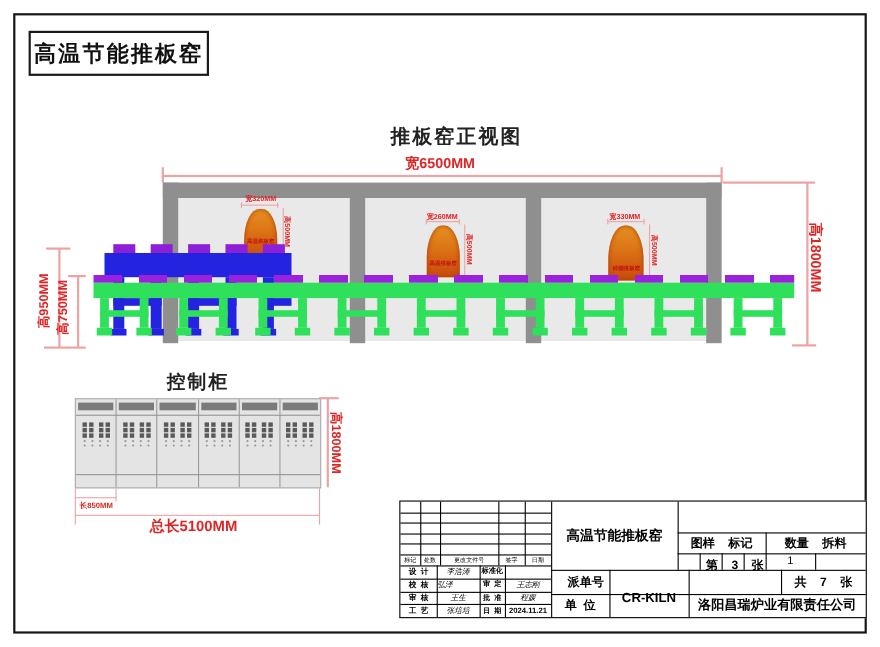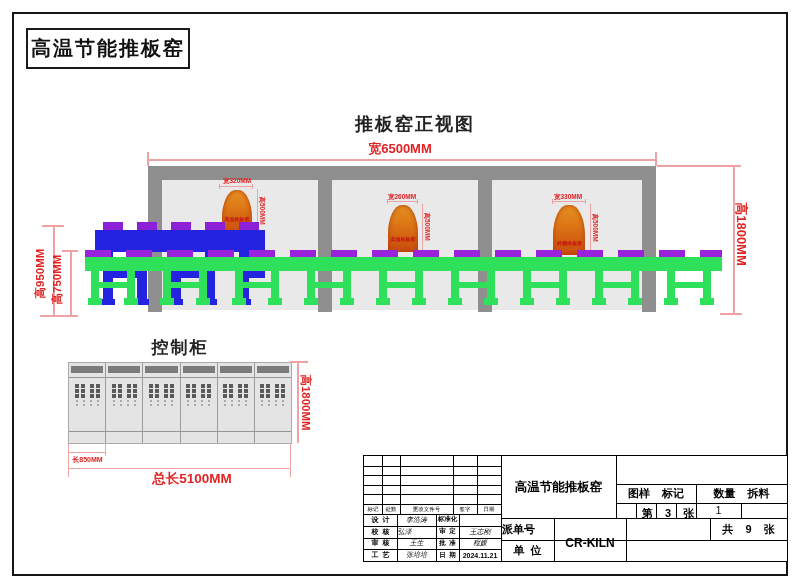--- a/index.html
+++ b/index.html
@@ -406,21 +406,21 @@
 </div>
 <div class="dim vt" style="left:260px;top:395px;width:90px;font-size:11.5px">高1800MM</div>
 <div class="dl" style="left:297px;top:362px;width:1.5px;height:81px"></div>
 <div class="dl" style="left:290px;top:361px;width:18px;height:1.5px"></div>
 <div class="dl" style="left:68px;top:444px;width:1px;height:33px"></div>
 <div class="dl" style="left:105px;top:444px;width:1px;height:12px"></div>
 <div class="dl" style="left:68px;top:452px;width:38px;height:1px"></div>
 <div class="dim" style="left:69px;top:455px;width:37px;font-size:7px">长850MM</div>
 <div class="dl" style="left:290px;top:444px;width:1px;height:33px"></div>
 <div class="dl" style="left:68px;top:468px;width:223px;height:1.2px"></div>
-<div class="dim" style="left:132px;top:470px;width:120px;font-size:13.5px">总长5100MM</div>
+<div class="dim" style="left:116px;top:470px;width:120px;font-size:13.5px">总长5100MM</div>
 
 <div id="tb">
 
   <div class="tbv" style="left:137px;top:0;height:105px"></div>
   <div class="tbv" style="left:252px;top:0;height:62px"></div>
 
   <div class="tbl" style="left:0;top:9.6px;width:137px"></div>
   <div class="tbl" style="left:0;top:19.2px;width:137px"></div>
   <div class="tbl" style="left:0;top:28.8px;width:137px"></div>
   <div class="tbl" style="left:0;top:38.4px;width:137px"></div>
@@ -472,20 +472,21 @@
   <div class="tbv" style="left:272px;top:47px;height:15px"></div>
   <div class="tbv" style="left:292px;top:47px;height:15px"></div>
   <div class="tbv" style="left:312px;top:47px;height:15px"></div>
   <div class="tbv" style="left:377px;top:47px;height:15px"></div>
   <div class="tbc" style="left:332px;top:47px;width:45px;height:15px;font-size:10px">1</div>
 
   <div class="tbl" style="left:137px;top:62px;width:286px"></div>
   <div class="tbv" style="left:190px;top:62px;height:43px"></div>
   <div class="tbv" style="left:262px;top:62px;height:43px"></div>
   <div class="tbv" style="left:346px;top:62px;height:22px"></div>
-  <div class="tbc b" style="left:128px;top:62px;width:53px;height:22px;font-size:11px">派单号</div>
+  <div class="tbc b" style="left:142px;top:62px;width:53px;height:22px;font-size:11px">派单号</div>
   <div class="tbc b" style="left:190px;top:76px;width:72px;height:22px;font-size:12px">CR-KILN</div>
   <div class="tbc b" style="left:262px;top:46px;width:84px;height:22px;font-size:11px">第    3    张</div>
-  <div class="tbc b" style="left:346px;top:62px;width:77px;height:22px;font-size:11px">共    9    张</div>
+  <div class="tbc b" style="left:346px;top:62px;width:77px;height:22px;font-size:11px">共    7    张</div>
 
   <div class="tbl" style="left:137px;top:84px;width:286px"></div>
   <div class="tbc b" style="left:137px;top:84px;width:53px;height:21px;font-size:11px">单  位</div>
+  <div class="tbc b" style="left:262px;top:84px;width:161px;height:21px;font-size:12px">洛阳昌瑞炉业有限责任公司</div>
 </div>
 
 </body></html>

